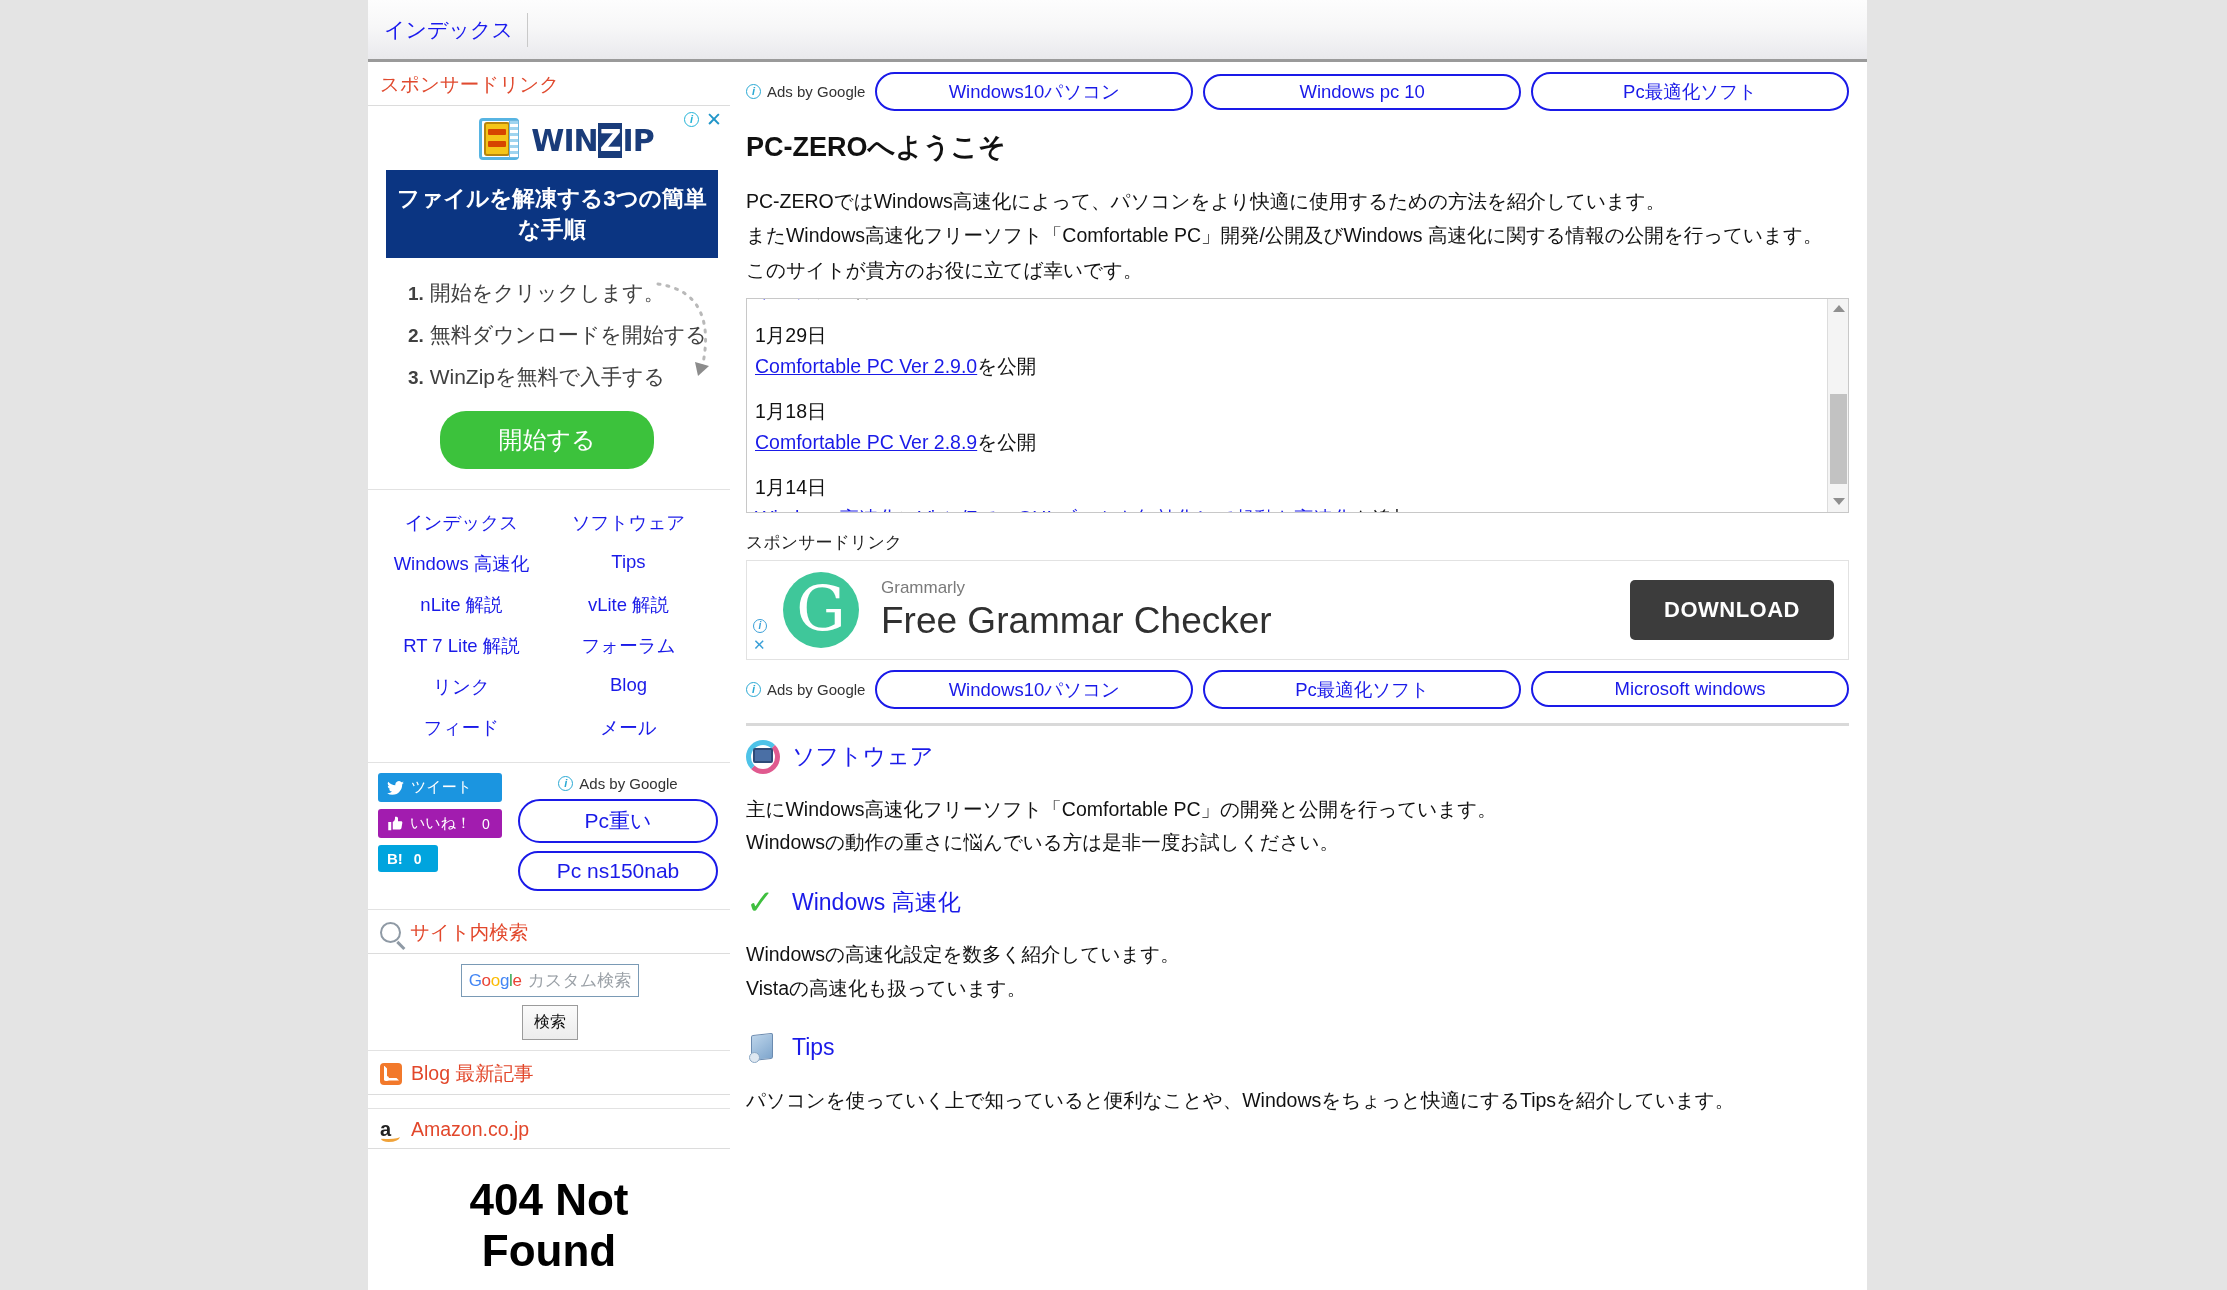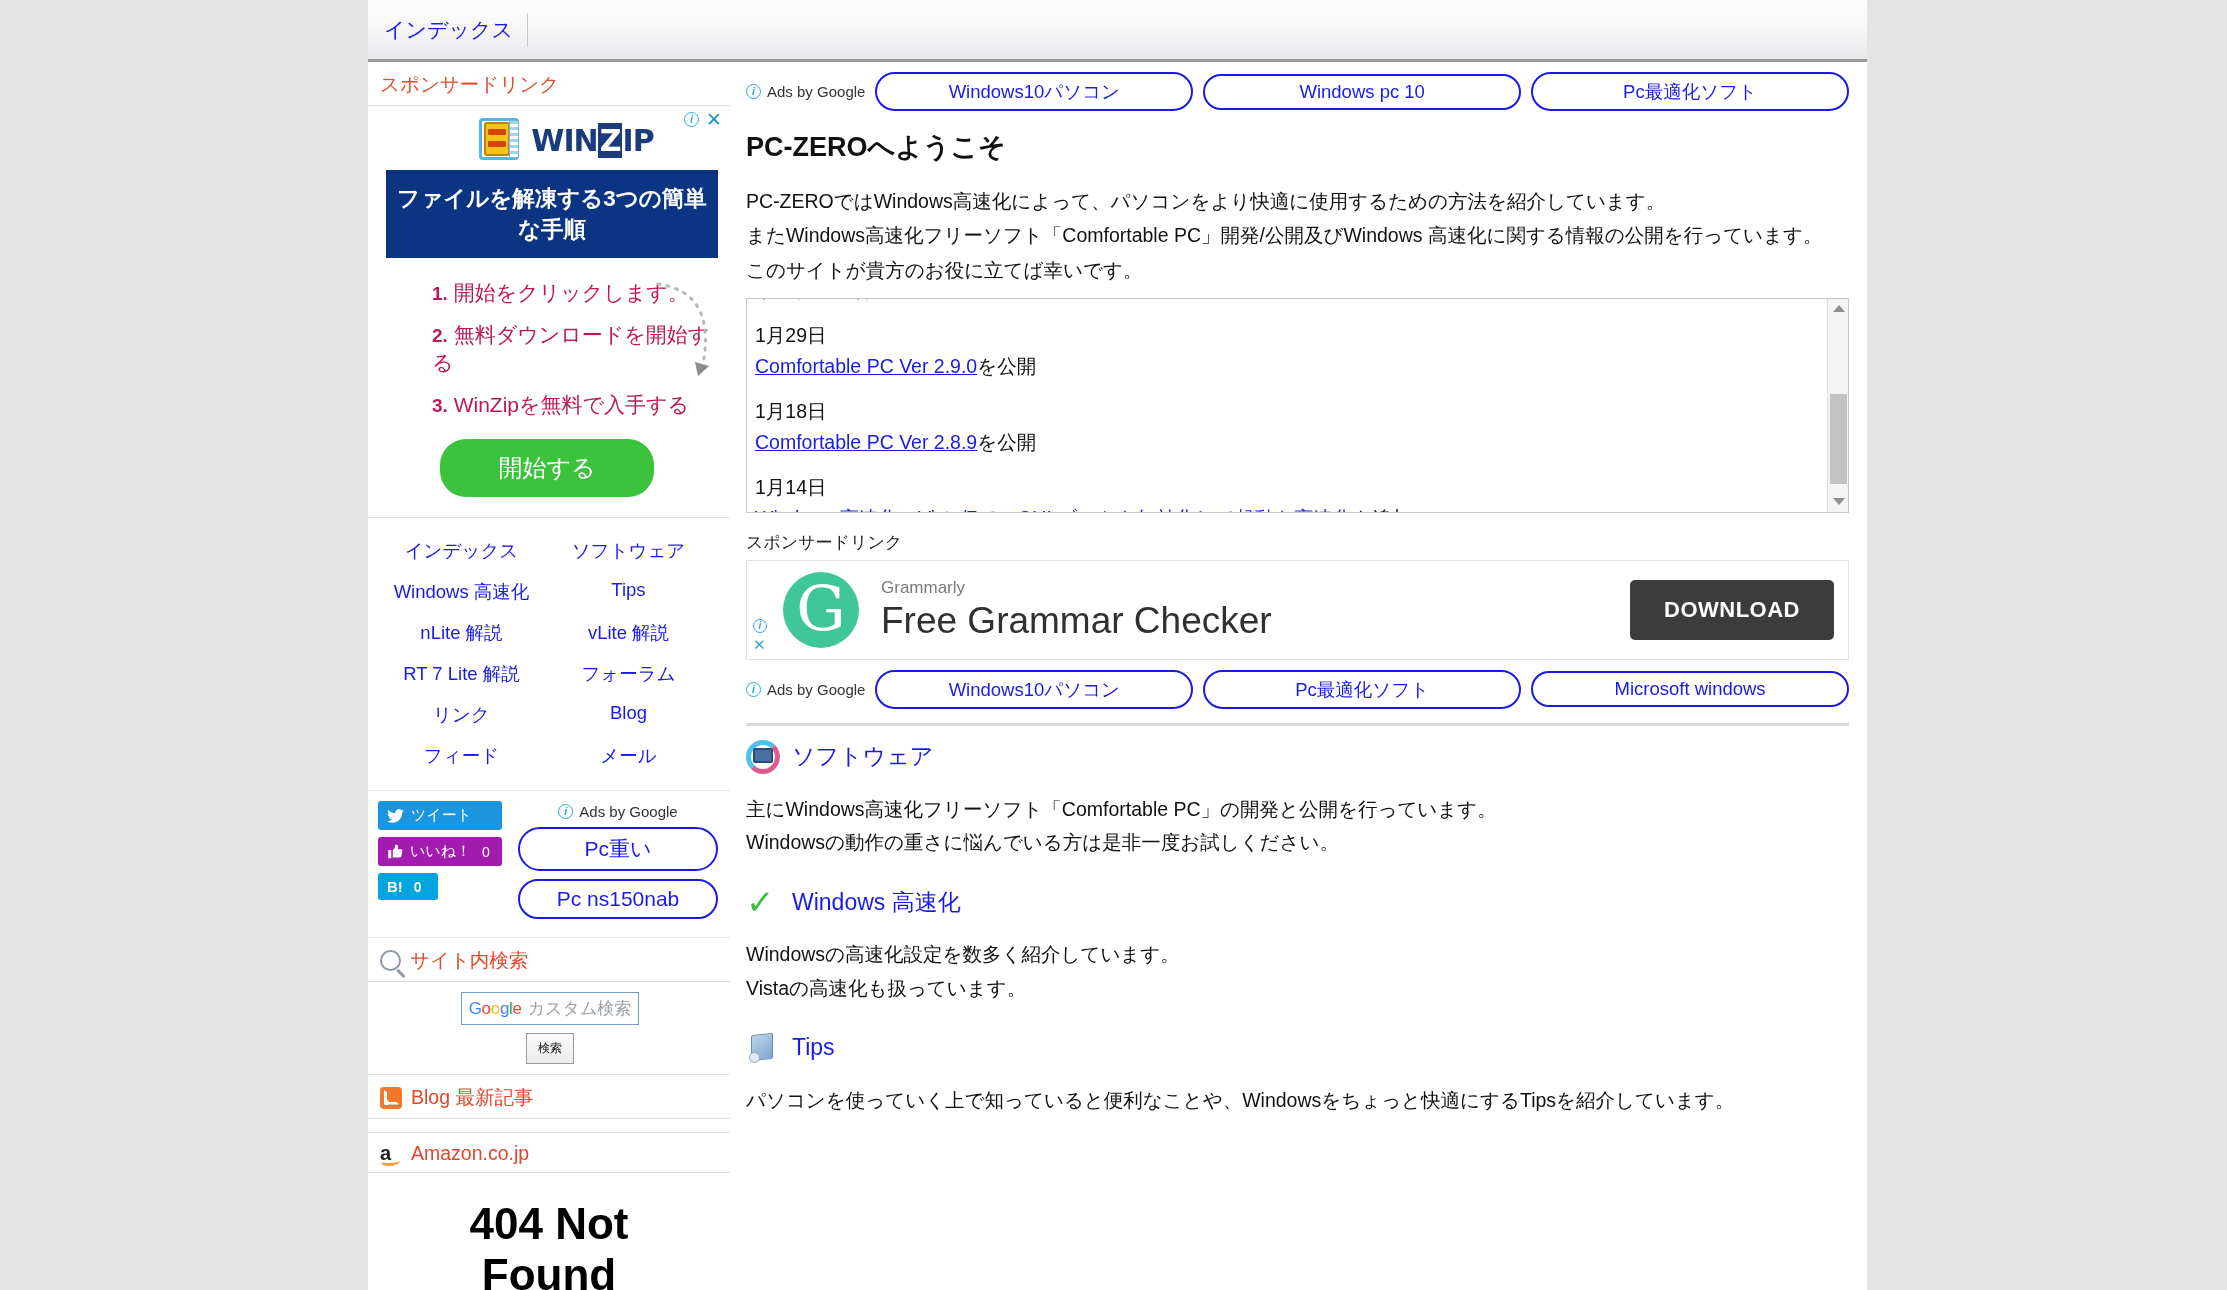--- a/index.html
+++ b/index.html
@@ -76,21 +76,21 @@
     background: repeating-linear-gradient(to bottom, #9fd4ef 0 3px, #ffffff 3px 6px);
     border: 1px solid #6fb8e0;
   }
   .wz-word { font-size: 30px; font-weight: bold; color: #1a3c7a; letter-spacing: -1px; font-family: "DejaVu Sans", sans-serif; }
   .wz-word .z { color: #ffffff; background: #1a3c7a; padding: 0 2px; }
   .wz-banner {
     background: #0b3582; color: #ffffff; text-align: center;
     font-size: 22.5px; font-weight: bold; padding: 13px 0; margin: 0 12px 0 18px;
   }
   .wz-steps { padding: 14px 0 4px 40px; position: relative; }
-  .wz-step { font-size: 21px; color: #be185d; padding: 7px 0; margin-left: 24px; }
+  .wz-step { font-size: 21px; color: #404040; padding: 7px 0; }
   .wz-step .n { font-weight: bold; font-size: 19px; }
   .wz-arrow { position: absolute; right: 14px; top: 18px; width: 60px; height: 110px; }
   .wz-cta {
     display: block; width: 214px; margin: 9px auto 16px 72px;
     background: #3cc23c; color: #ffffff; text-align: center;
     font-size: 24px; border-radius: 26px; padding: 13px 0;
     border: none; cursor: pointer; font-family: "Liberation Sans", sans-serif;
   }
 
   .navgrid {
@@ -164,21 +164,21 @@
   .searchbox {
     flex: 1 1 auto; height: 33px; border: 1px solid #7a9ab5; background: #fff;
     display: flex; align-items: center; padding: 0 7px; gap: 6px; font-size: 17px; color: #9aa0a6;
   }
   .gword { font-size: 17px; letter-spacing: -.3px; }
   .gword .b1 { color: #4285f4; } .gword .r { color: #ea4335; }
   .gword .y { color: #fbbc05; } .gword .b2 { color: #4285f4; }
   .gword .g { color: #34a853; } .gword .r2 { color: #ea4335; }
   .searchbtn {
     border: 1px solid #9b9b9b; background: linear-gradient(#fbfbfb,#ececec);
-    font-size: 12px; padding: 6px 11px; cursor: pointer; color: #111;
+    font-size: 16px; padding: 6px 11px; cursor: pointer; color: #111;
     font-family: "Liberation Sans", sans-serif;
   }
   .err404 { text-align: center; padding: 26px 0 0 0; }
   .err404 .t { font-size: 44px; font-weight: bold; color: #000; line-height: 1.15; }
 
   
   .adsrow { display: flex; align-items: center; gap: 10px; padding: 10px 0 6px 0; }
   .adsrow .ads-by { padding: 0; white-space: nowrap; font-size: 15px; }
   .adsrow .ad-pill { margin: 0; flex: 1 1 0; font-size: 18.5px; border-width: 2px; padding: 5px 0; }
 

